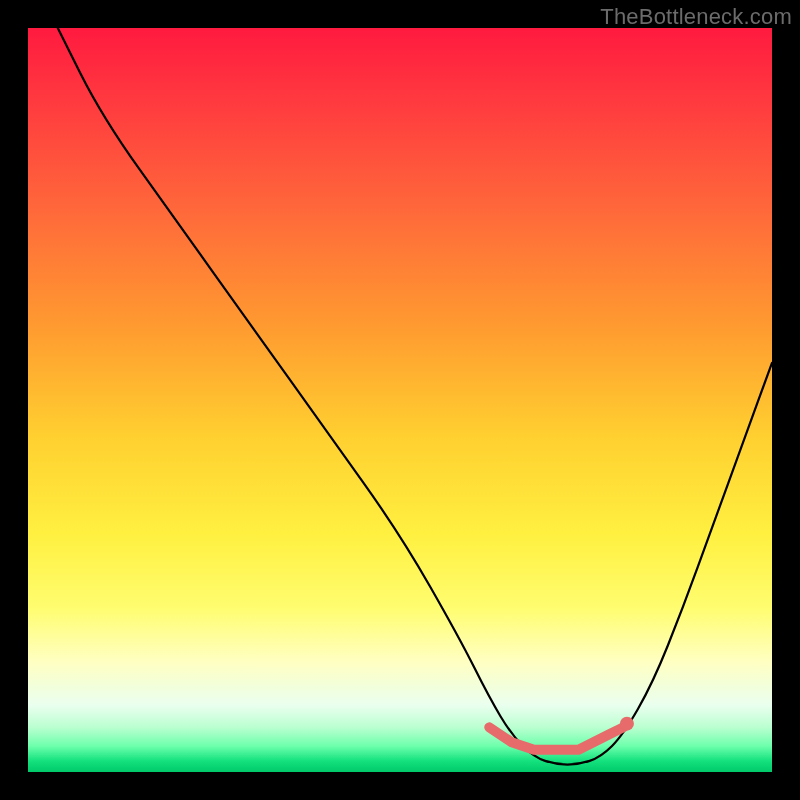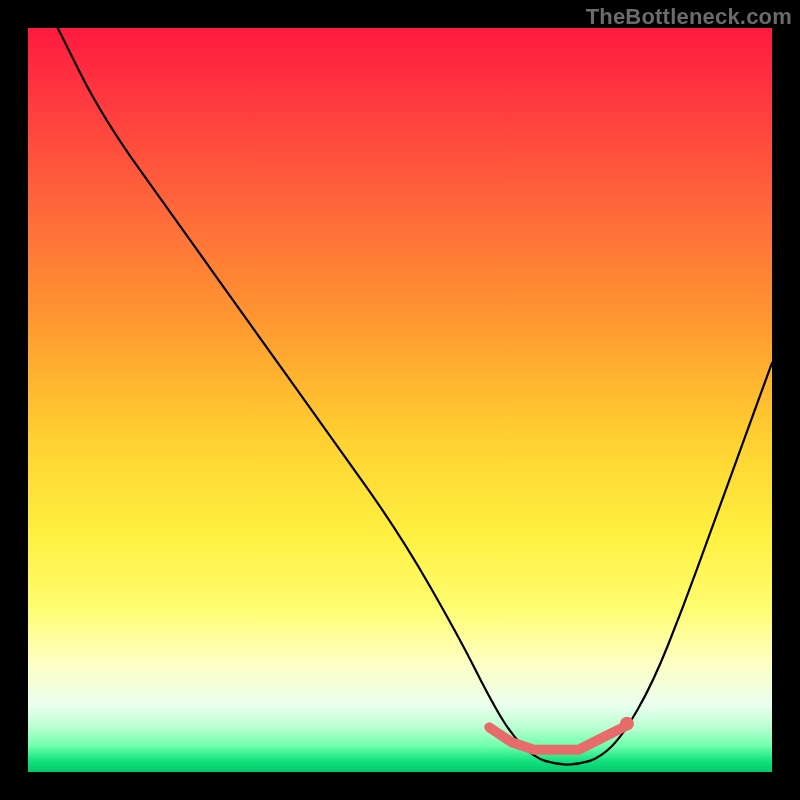--- a/index.html
+++ b/index.html
@@ -39,21 +39,21 @@
       #14e27e 98.5%,
       #00c96a 100%
     );
   }
   .watermark {
     position: absolute;
     top: 4px;
     right: 8px;
     font-family: Arial, Helvetica, sans-serif;
     font-size: 22px;
-    font-weight: 700;
+    font-weight: 400;
     color: #6b6b6b;
     letter-spacing: 0.2px;
     user-select: none;
   }
   svg.curve {
     position: absolute;
     left: 0;
     top: 0;
     width: 744px;
     height: 744px;

